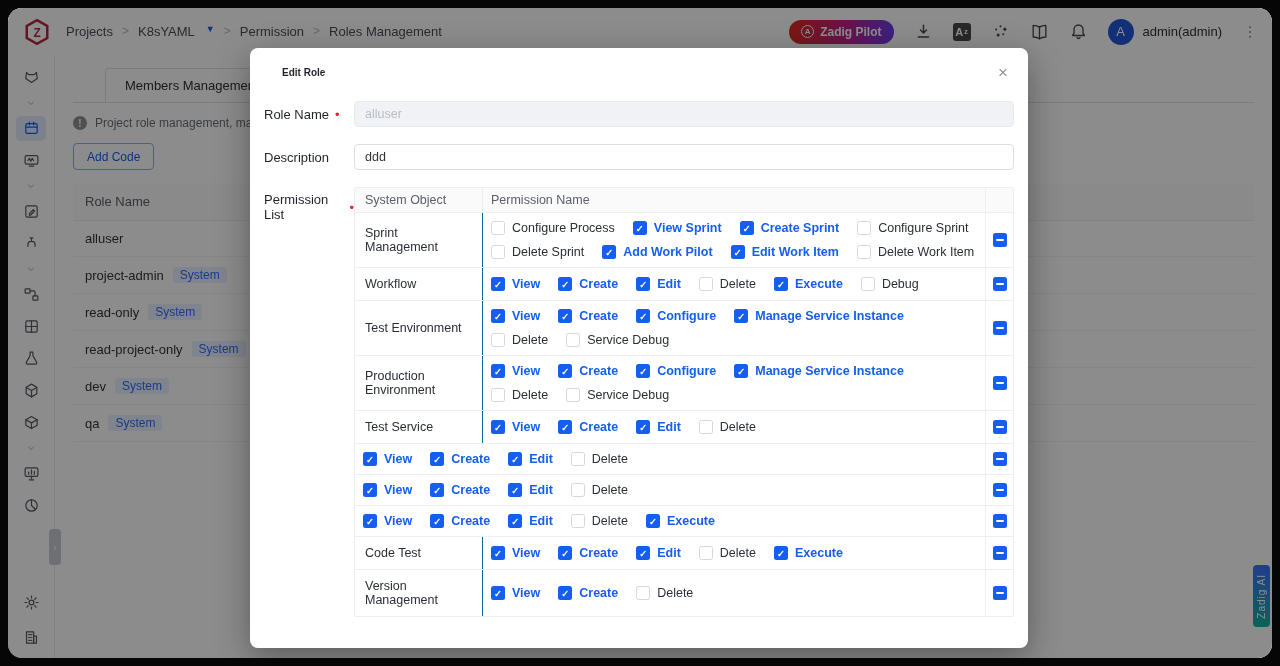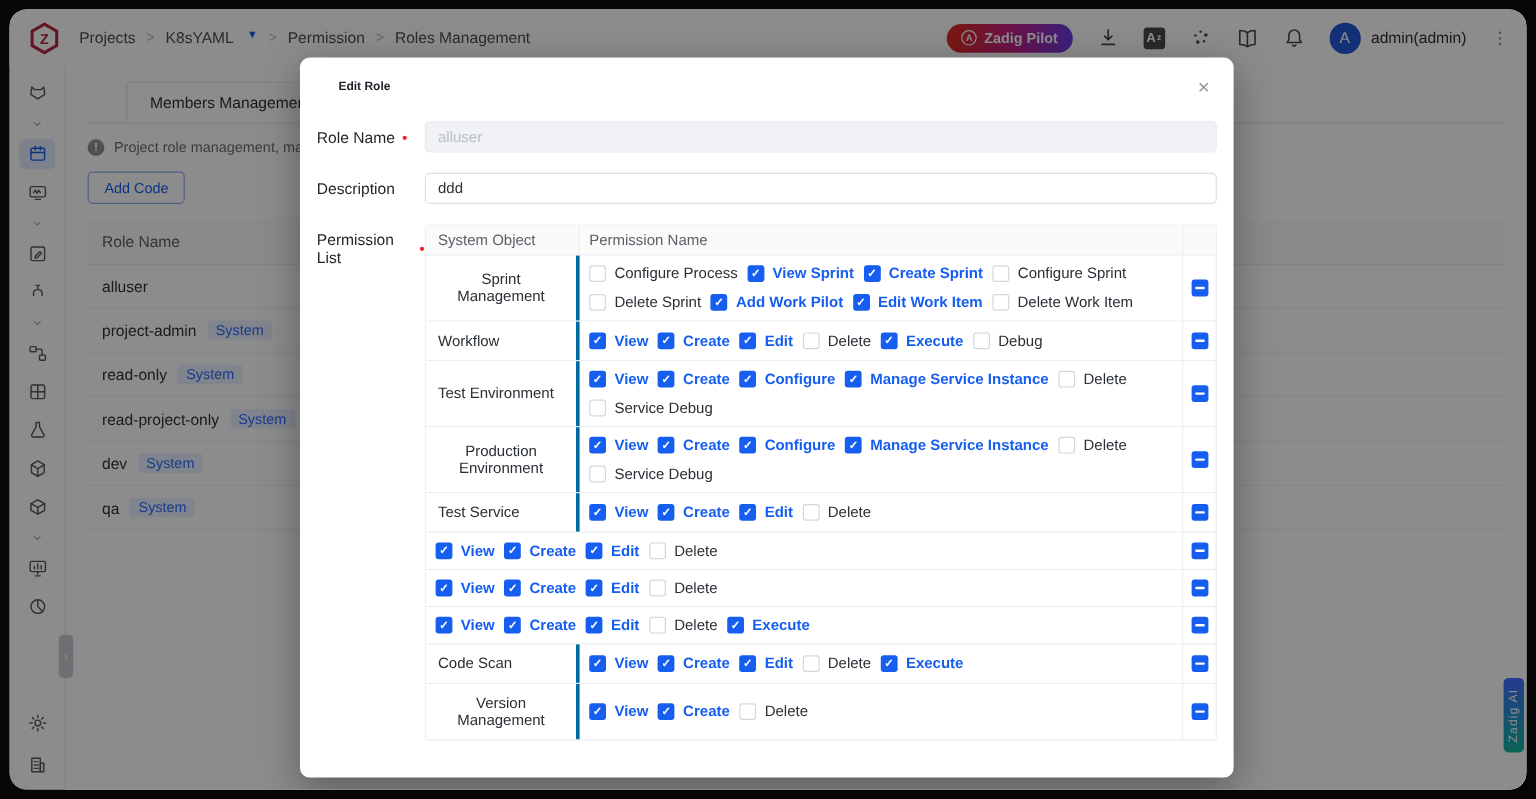--- a/index.html
+++ b/index.html
@@ -71,22 +71,22 @@
   .inp.dis{background:#f0f2f5;border:1px solid #e8eaef;color:#999;}
   .inp.dis::placeholder{color:#b9bec7;}
   .inp.txt{border:1px solid #dcdfe6;color:#333;background:#fff;}
 
   .p-table{border:1px solid #ebeef5;font-size:12.5px;border-radius:2px;}
   .p-hrow{display:flex;background:#fafafa;color:#5a5f68;}
   .p-h1{width:128px;flex:none;padding:5px 10px;border-right:1px solid #ebeef5;}
   .p-h2{flex:1;padding:5px 8px;border-right:1px solid #ebeef5;}
   .p-h3{width:27px;flex:none;}
   .p-row{display:flex;border-top:1px solid #ebeef5;}
-  .p-obj{width:128px;flex:none;padding:9px 10px;border-right:3px solid #0369a1;display:flex;align-items:center;color:#2a2f36;text-align:center;}
-  .p-items{flex:1;min-width:0;padding:8px;display:flex;flex-wrap:wrap;gap:10px 8px;align-items:center;align-content:center;border-right:1px solid #ebeef5;}
+  .p-obj{width:128px;flex:none;padding:9px 10px;border-right:1px solid #0369a1;display:flex;align-items:center;color:#2a2f36;}
+  .p-items{flex:1;min-width:0;padding:8px;display:flex;flex-wrap:wrap;gap:10px 18px;align-items:center;align-content:center;border-right:1px solid #ebeef5;}
   .p-all{width:27px;flex:none;display:flex;align-items:center;justify-content:center;}
   .p-item{display:inline-flex;align-items:center;gap:7px;cursor:pointer;white-space:nowrap;}
   .p-item .t{color:#2a2f36;}
   .p-item.on .t{color:#155eef;font-weight:bold;}
   .cb{width:14px;height:14px;border-radius:2.5px;flex:none;display:flex;align-items:center;justify-content:center;}
   .cb.on{background:#155eef;}
   .cb.on::after{content:"\2713";color:#fff;font-size:9.5px;font-weight:bold;}
   .cb.off{background:#fff;border:1px solid #d4d7de;}
   .cb.ind{background:#155eef;cursor:pointer;}
   .cb.ind::after{content:"";width:8px;height:2px;background:#fff;border-radius:1px;}
@@ -569,21 +569,21 @@
                     <label class="p-item on">
                       <span class="cb on"></span>
                       <span class="t">Execute</span>
                     </label>
                   </div>
                   <div class="p-all">
                     <span class="cb ind"></span>
                   </div>
                 </div>
                 <div class="p-row">
-                  <div class="p-obj">Code Scan</div>
+                  <div class="p-obj">Code Test</div>
                   <div class="p-items">
                     <label class="p-item on">
                       <span class="cb on"></span>
                       <span class="t">View</span>
                     </label>
                     <label class="p-item on">
                       <span class="cb on"></span>
                       <span class="t">Create</span>
                     </label>
                     <label class="p-item on">

